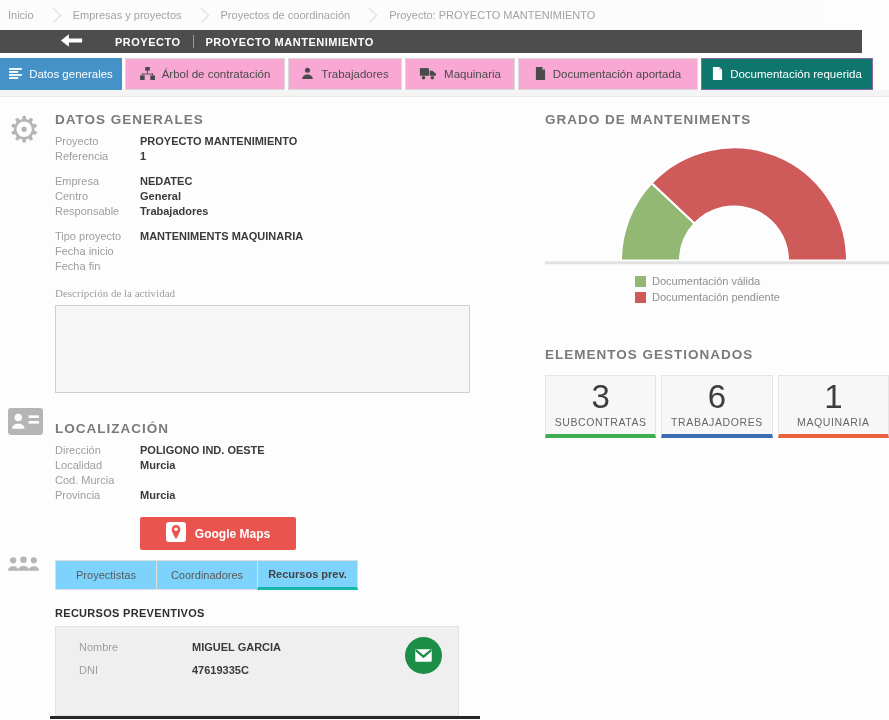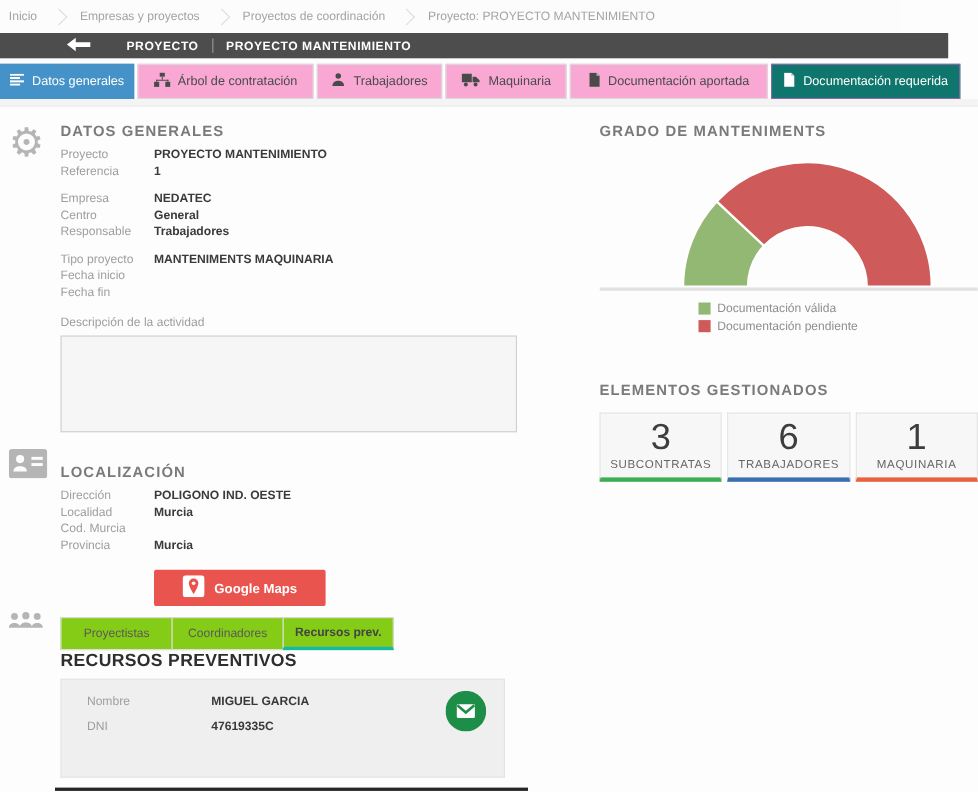--- a/index.html
+++ b/index.html
@@ -40,45 +40,45 @@
   .idcard { top:408px; }
   .people { top:556px; }
 
   
   .col-left { position:absolute; left:55px; top:112px; width:420px; }
   .sec-title { font-size:13.5px; color:#7a7a7a; letter-spacing:1px; margin-bottom:7px; }
   .frow { display:flex; font-size:11px; line-height:15px; min-height:15px; }
   .frow .lab { width:85px; color:#9e9e9e; flex:0 0 85px; }
   .frow .val { color:#3a3a3a; font-weight:700; }
   .fgap { height:10px; }
-  .desc-label { font-size:11px; color:#9e9e9e; margin:13px 0 6px; }
+  .desc-label { font-size:11px; color:#9e9e9e; margin:13px 0 6px;font-family:Liberation Serif, serif; }
   .desc-box { width:415px; height:88px; background:#f6f6f6; border:1px solid #cfcfcf;
     resize:none; font-family:"Liberation Sans",sans-serif; font-size:11px; padding:6px; }
   .maps-btn { margin:14px 0 0 85px; width:156px; height:33px; background:#e9544f;
     border:none; border-radius:2px; color:#fff; font-size:12px; font-weight:bold;
     display:flex; align-items:center; justify-content:center; gap:9px; cursor:pointer; }
   .resp-tabs { display:flex; margin-top:10px; }
-  .resp-tab { width:101px; height:30px; background:#84cc16; border:1px solid #ddd;
+  .resp-tab { width:101px; height:30px; background:#7dd3fc; border:1px solid #ddd;
     border-right:none; font-size:11px; color:#5a5a5a; display:flex; align-items:center;
     justify-content:center; cursor:pointer; }
   .resp-tab:last-child { border-right:1px solid #ddd; }
   .resp-tab.active { border-bottom:3px solid #14b8a6; font-weight:bold; color:#444; }
-  .resp-sub { font-size:16px; font-weight:bold; color:#2e2e2e; margin-top:1px; letter-spacing:.3px; }
+  .resp-sub { font-size:11px; font-weight:bold; color:#2e2e2e; margin-top:17px; letter-spacing:.3px; }
   .person-card { position:relative; margin-top:7px; width:404px; height:90px;
     background:#efefef; border:1px solid #e3e3e3; padding:13px 0 0 23px; }
   .person-card .frow { margin-bottom:8px; }
   .person-card .frow .lab { width:113px; flex:0 0 113px; }
   .email-btn { position:absolute; right:16px; top:10px; background:none; border:none;
     cursor:pointer; }
 
   
   .col-right { position:absolute; left:545px; top:112px; width:344px; }
   .gauge-svg { display:block; margin-top:16px; }
   .legend { margin:10px 0 0 90px; }
-  .legend-item { display:flex; gap:6px; font-size:11px;
+  .legend-item { display:flex; align-items:center; gap:6px; font-size:11px;
     color:#8f8f8f; margin-bottom:4px; }
   .legend-swatch { width:11px; height:11px; background:var(--accent,#999); flex:0 0 11px; }
   .stats-title { margin-top:44px; }
   .stat-cards { display:flex; gap:5px; margin-top:13px; }
   .stat-card { flex:1; height:63px; background:#f7f7f7; border:1px solid #e5e5e5;
     border-bottom:4px solid var(--accent,#999); text-align:center; padding-top:4px; cursor:pointer; }
   .stat-num { font-size:33px; font-weight:300; color:#3d3d3d; line-height:34px; }
   .stat-lab { font-size:10.5px; color:#666; letter-spacing:.6px; margin-top:2px; }
 
   .bottom-line { position:absolute; left:50px; top:716px; width:430px; height:3px; background:#262626; }

